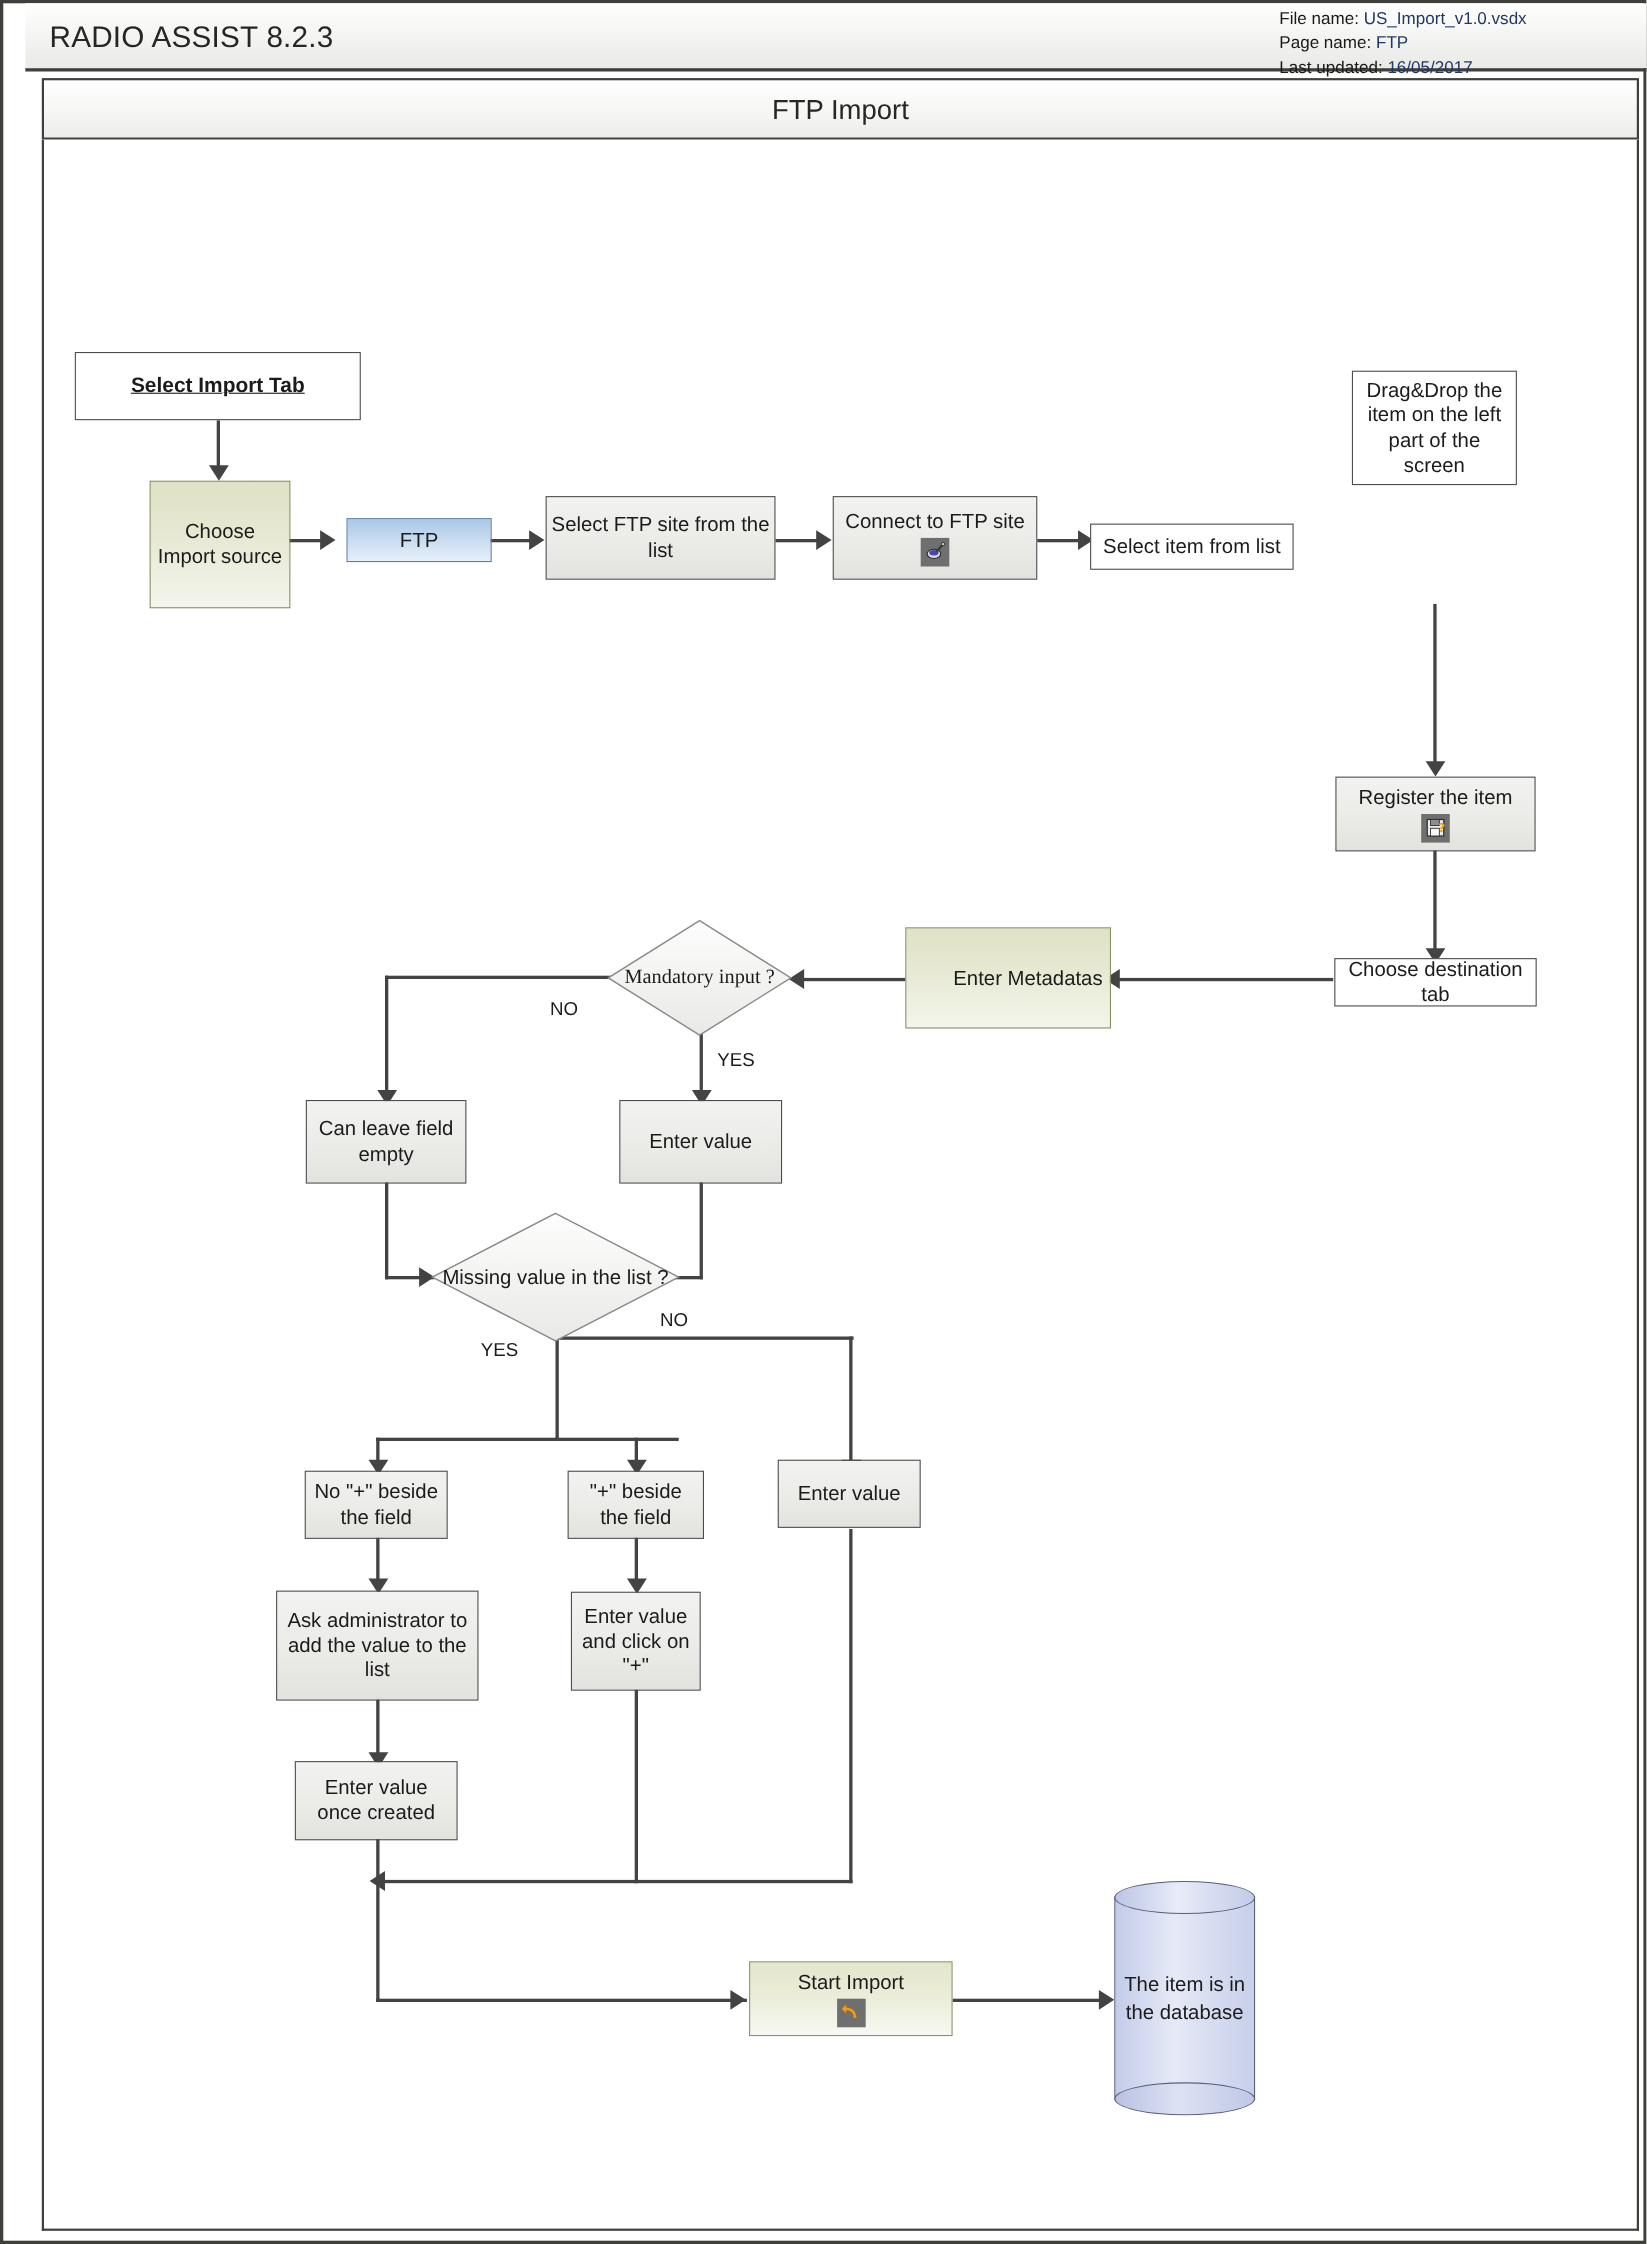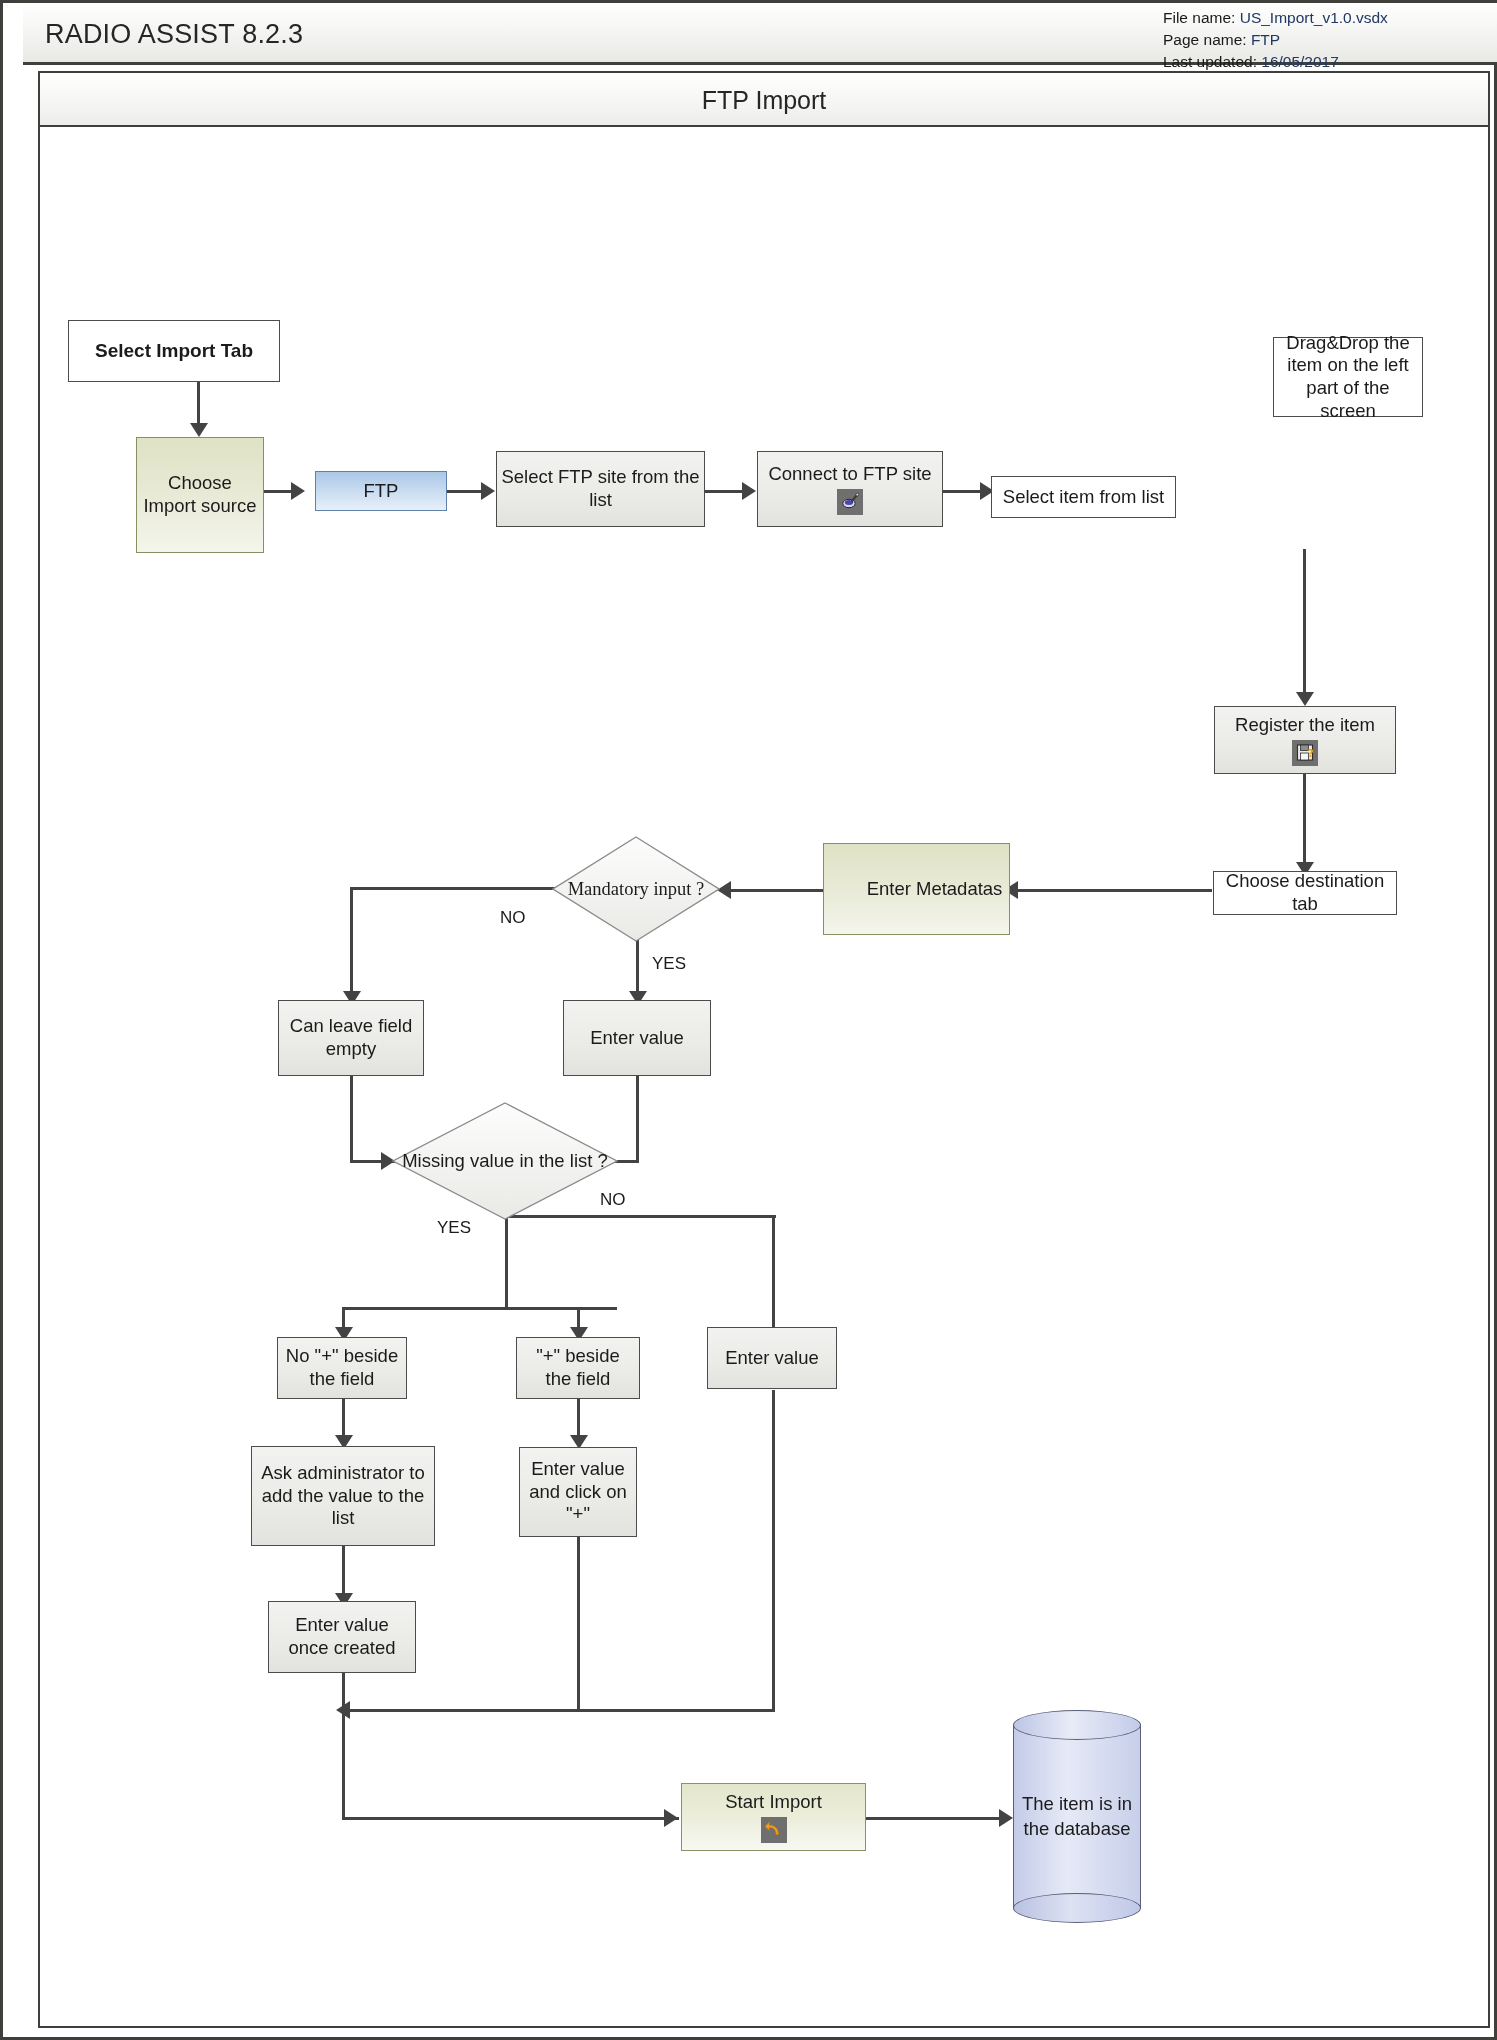--- a/index.html
+++ b/index.html
@@ -237,21 +237,21 @@
   <div class="arrow left" style="left:336px;top:1701px;"></div>
 
   <div class="conn v" style="left:342px;top:1655px;height:165px;"></div>
 
   <div class="conn h" style="left:342px;top:1817px;width:337px;"></div>
   <div class="arrow right" style="left:664px;top:1809px;"></div>
 
   <div class="conn h" style="left:866px;top:1817px;width:140px;"></div>
   <div class="arrow right" style="left:999px;top:1809px;"></div>
 
-  <div class="node bold white" style="left:68px;top:320px;width:212px;height:62px;">Select Import Tab</div>
+  <div class="node bold white" style="left:68px;top:320px;width:260px;height:62px;text-decoration:underline;">Select Import Tab</div>
 
   <div class="node olive" style="left:136px;top:437px;width:128px;height:116px;">Choose Import source</div>
 
   <div class="node blue" style="left:315px;top:471px;width:132px;height:40px;">FTP</div>
 
   <div class="node grey" style="left:496px;top:451px;width:209px;height:76px;">Select FTP site from the list</div>
 
   <div class="node grey" style="left:757px;top:451px;width:186px;height:76px;">
     <span>Connect to FTP site</span>
     <span class="icon-box">
@@ -259,21 +259,21 @@
         <ellipse cx="8" cy="11.5" rx="6.2" ry="4.2" fill="#d8d8e8" stroke="#262626" stroke-width="1"></ellipse>
         <ellipse cx="8" cy="10.6" rx="4.2" ry="2.5" fill="#4a46b0"></ellipse>
         <path d="M11 9 L16 3" stroke="#3a3a3a" stroke-width="2.1" fill="none" stroke-linecap="round"></path>
         <circle cx="16.3" cy="2.6" r="1.5" fill="#cfcfcf" stroke="#333" stroke-width=".8"></circle>
       </svg>
     </span>
   </div>
 
   <div class="node white" style="left:991px;top:476px;width:185px;height:42px;">Select item from list</div>
 
-  <div class="node white" style="left:1229px;top:337px;width:150px;height:80px;margin-left:44px;">Drag&amp;Drop the item on the left part of the screen</div>
+  <div class="node white" style="left:1229px;top:337px;width:150px;height:104px;">Drag&amp;Drop the item on the left part of the screen</div>
 
   <div class="node grey" style="left:1214px;top:706px;width:182px;height:68px;">
     <span>Register the item</span>
     <span class="icon-box">
       <svg width="19" height="19" viewBox="0 0 19 19">
         <rect x="1.5" y="2" width="15" height="15" fill="#e9e9e9" stroke="#2f2f2f" stroke-width="1.1"></rect>
         <rect x="4.5" y="2" width="8" height="5.5" fill="#8e8e8e" stroke="#2f2f2f" stroke-width=".8"></rect>
         <rect x="4.5" y="10" width="8" height="7" fill="#f6f6f6" stroke="#2f2f2f" stroke-width=".8"></rect>
         <text x="11.5" y="13.5" font-size="11" font-family="DejaVu Sans, sans-serif" font-weight="bold" fill="#f0a000">?</text>
       </svg>

